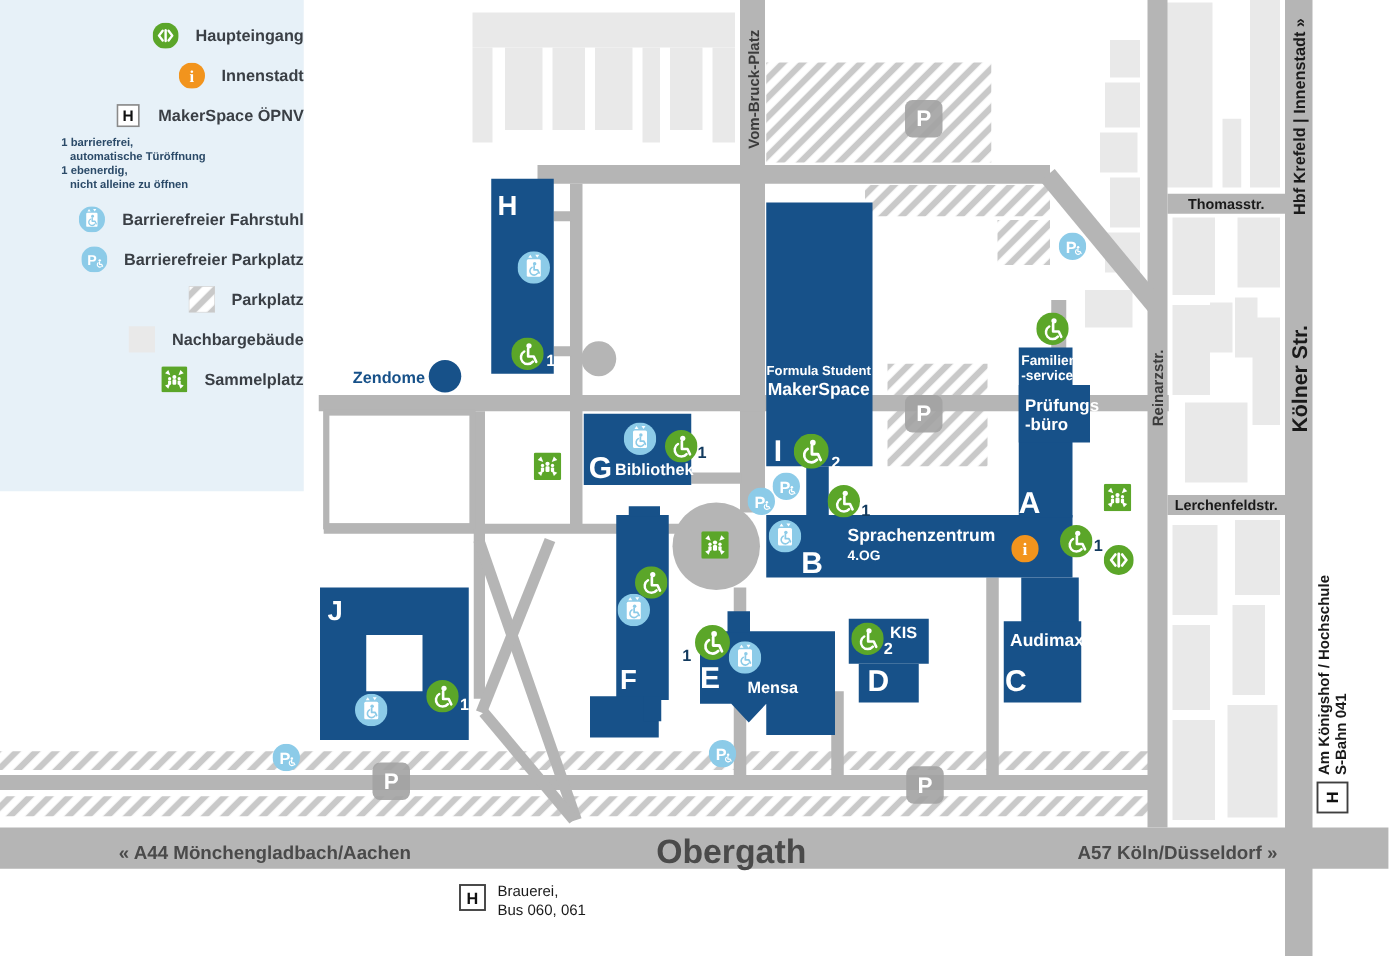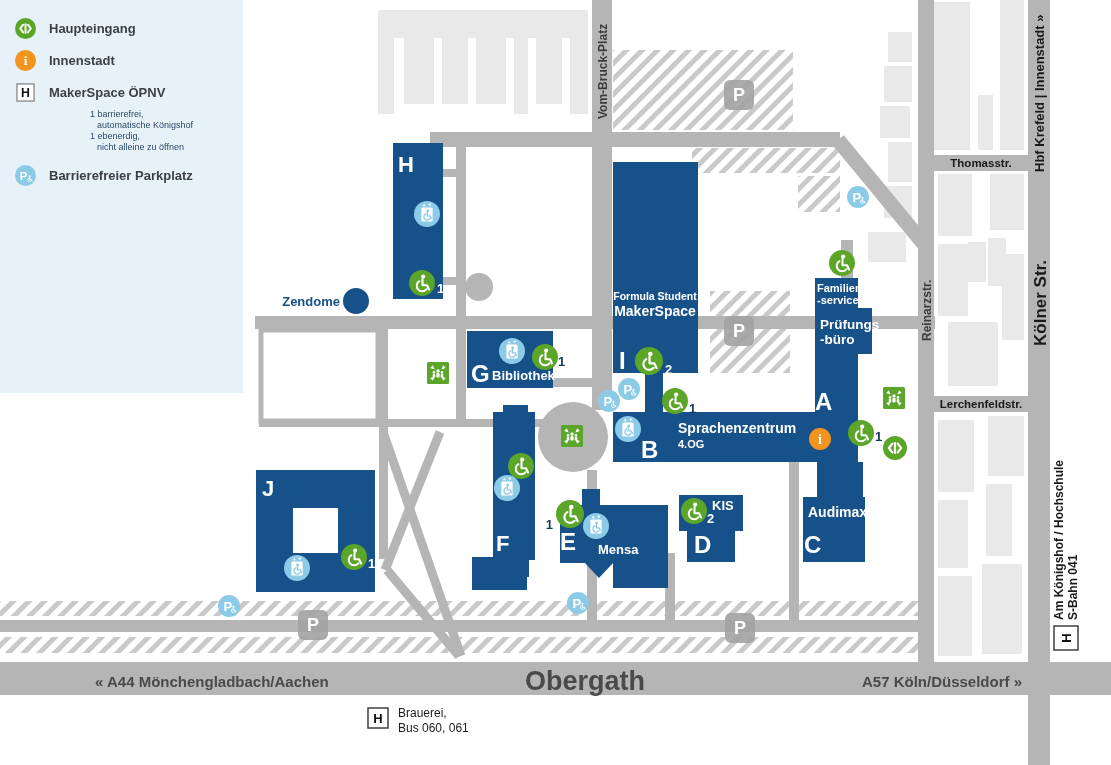--- a/index.html
+++ b/index.html
@@ -21,24 +21,24 @@
   .numw{fill:#fff;font-weight:bold;font-size:13px;}
   .numn{fill:var(--navy_text);font-weight:bold;font-size:13px;}
   .zendome{fill:var(--blue);font-weight:bold;font-size:13px;}
   .pp-letter{fill:#fff;font-weight:bold;font-size:18px;}
   .pb-letter{fill:#fff;font-weight:bold;font-size:13px;}
   .hs-letter{fill:#111;font-weight:bold;font-size:13px;}
   .info-letter{fill:#fff;font-weight:bold;font-size:14px;font-family:"Liberation Serif",serif;}
   
   .legend{position:absolute;left:0;top:0;width:243px;height:393px;background:var(--legend_bg);
           box-sizing:border-box;padding:17px 0 0 14px;}
-  .lrow{display:flex;align-items:center;margin-bottom:10px;}
+  .lrow{display:flex;align-items:center;margin-bottom:10px;justify-content:flex-end;}
   .licon{width:22px;height:22px;flex:0 0 22px;display:flex;align-items:center;justify-content:center;}
   .ltext{margin-left:13px;font-size:13px;font-weight:bold;color:#3a3f45;white-space:nowrap;}
-  .lnotes{margin:-4px 0 12px 76px;color:#2b4a68;font-size:9px;font-weight:normal;line-height:1.22;}
+  .lnotes{margin:-4px 0 12px 35px;color:#2b4a68;font-size:9px;font-weight:bold;line-height:1.22;}
   .lnote-sub{padding-left:7px;}
   .sw{width:21px;height:21px;}
   .sw-blue{background:var(--blue);}
   .sw-nb{background:var(--neighbor);}
 </style>
 </head>
 <body>
 
 <div id="stage">
 
@@ -354,28 +354,58 @@
     <span class="licon">
           <svg width="19" height="19" viewBox="0 0 20 20">
             <rect x="1" y="1" width="18" height="18" fill="#fff" stroke="#8a8a8a" stroke-width="1.4"></rect>
             <text class="hs-letter" x="10" y="14.5" text-anchor="middle">H</text>
           </svg>
         </span>
     <span class="ltext">MakerSpace ÖPNV</span>
   </div>
   <div class="lnotes">
     <div>1 barrierefrei,</div>
-    <div class="lnote-sub">automatische Königshof</div>
+    <div class="lnote-sub">automatische Türöffnung</div>
     <div>1 ebenerdig,</div>
     <div class="lnote-sub">nicht alleine zu öffnen</div>
+  </div>
+  <div class="lrow">
+    <span class="licon">
+          <svg width="21" height="21" viewBox="0 0 26 26">
+            <use href="#ic-lift"></use>
+          </svg>
+        </span>
+    <span class="ltext">Barrierefreier Fahrstuhl</span>
   </div>
   <div class="lrow">
     <span class="licon">
           <svg width="21" height="21" viewBox="0 0 24 24">
             <use href="#ic-pb"></use>
             <text class="pb-letter" x="5.5" y="17">P</text>
           </svg>
         </span>
     <span class="ltext">Barrierefreier Parkplatz</span>
   </div>
+  <div class="lrow">
+    <span class="licon">
+          <svg class="sw" width="21" height="21">
+            <rect width="21" height="21" fill="url(#hatch)" stroke="#cfcfcf"></rect>
+          </svg>
+        </span>
+    <span class="ltext">Parkplatz</span>
+  </div>
+  <div class="lrow">
+    <span class="licon">
+          <span class="sw sw-nb" style="display:block"></span>
+        </span>
+    <span class="ltext">Nachbargebäude</span>
+  </div>
+  <div class="lrow">
+    <span class="licon">
+          <svg width="21" height="21" viewBox="0 0 22 22">
+            <use href="#ic-sammel"></use>
+          </svg>
+        </span>
+    <span class="ltext">Sammelplatz</span>
+  </div>
 </div>
 
 </div>
 
 </body></html>

